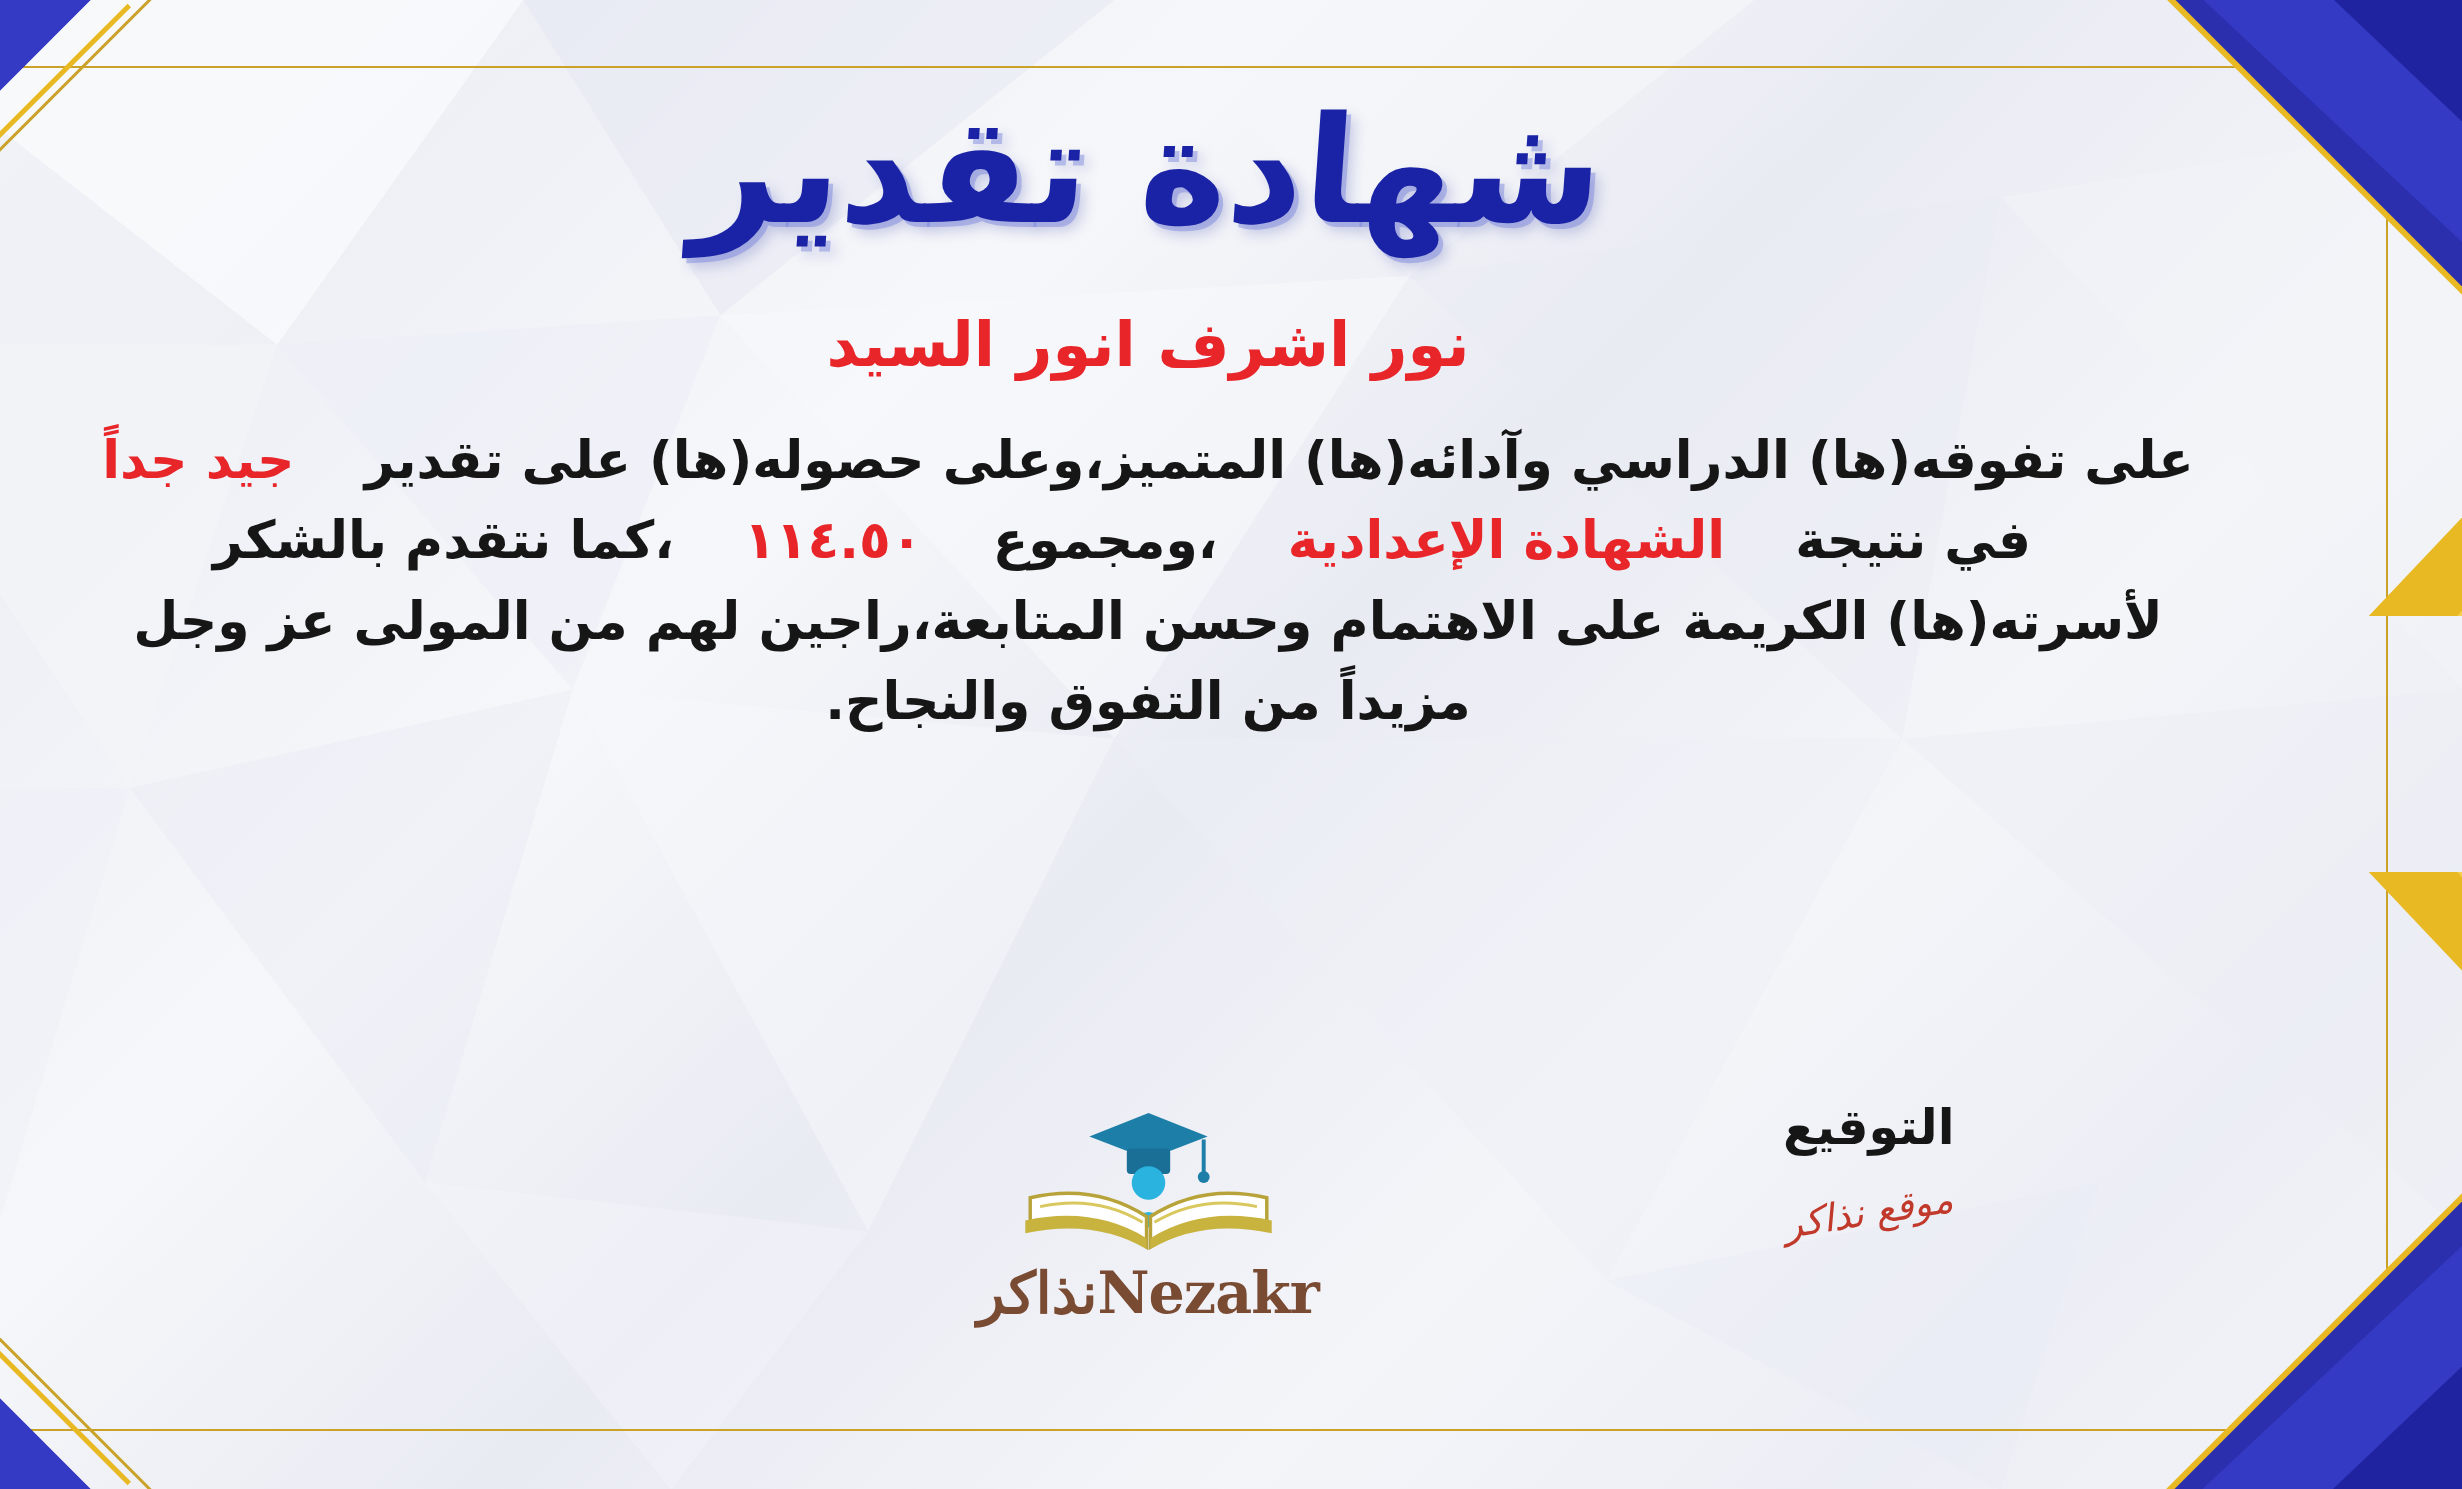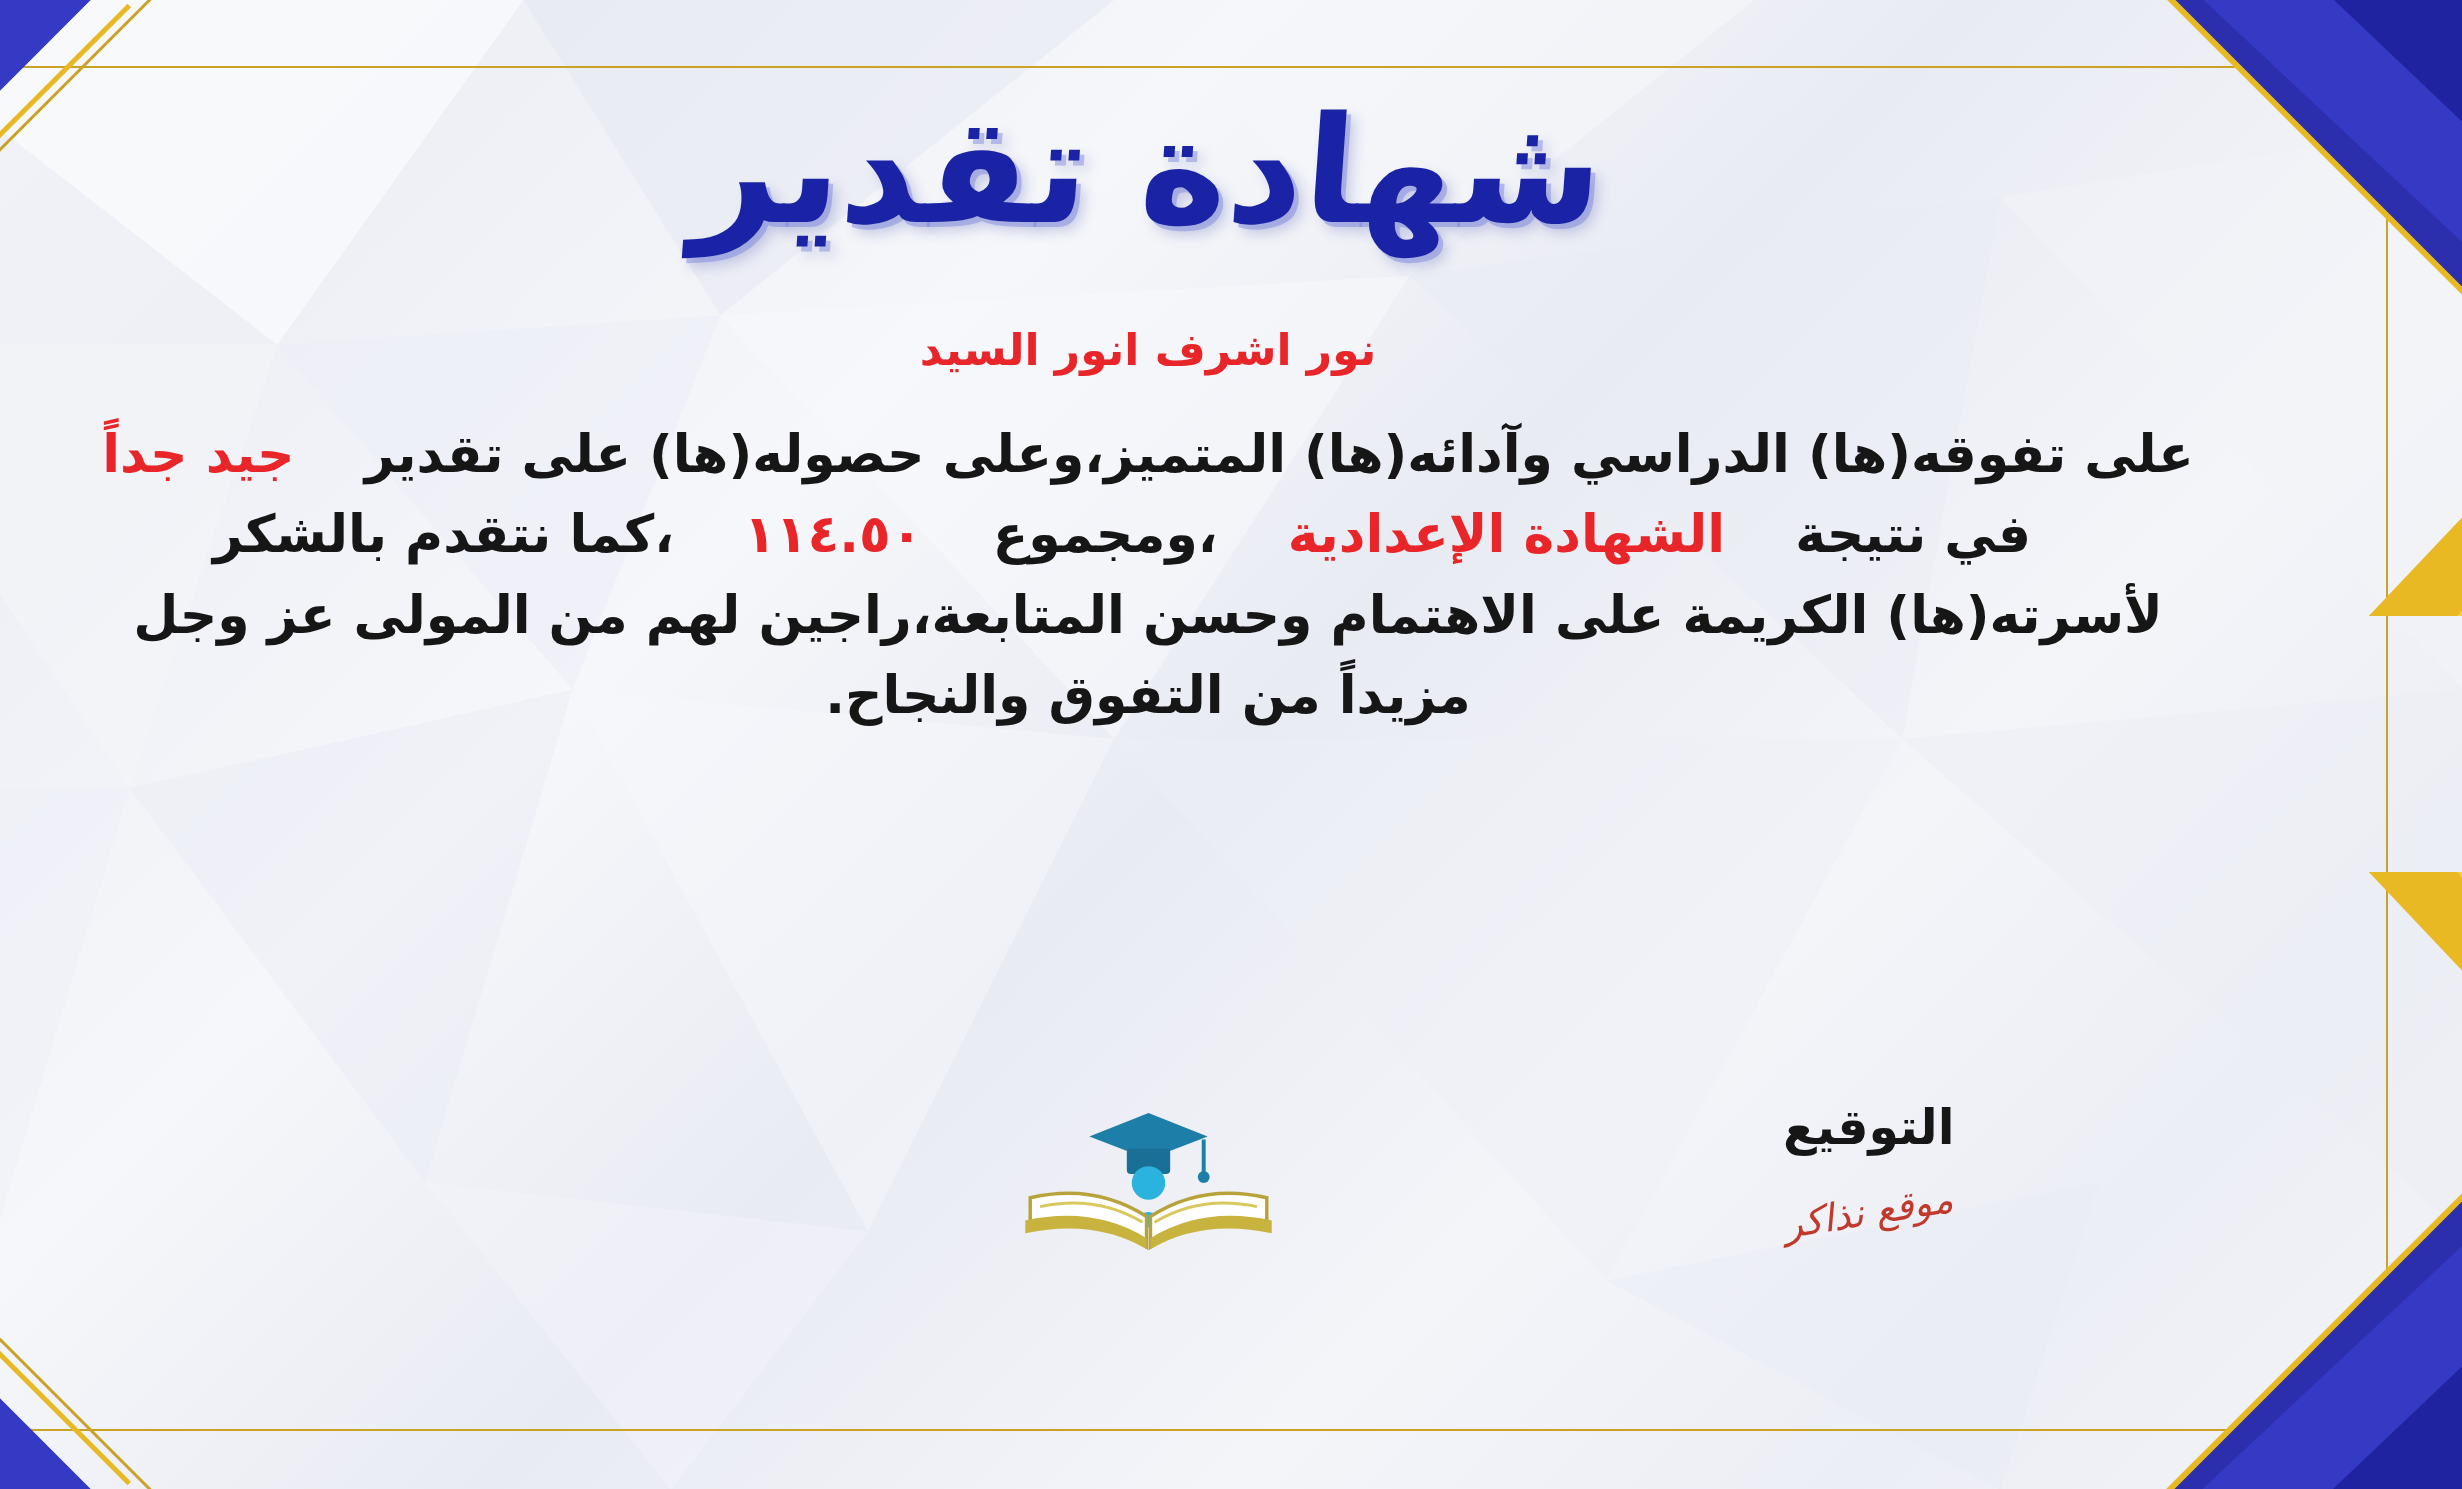--- a/index.html
+++ b/index.html
@@ -82,23 +82,23 @@
     color: #161616;
     font-size: 55px;
     font-weight: 700;
     margin-top: 84px;
     text-align: center;
     white-space: nowrap;
   }
 
   .student-name {
     color: #e8262a;
-    font-size: 44px;
-    font-weight: 700;
-    margin-top: 60px;
+    font-size: 62px;
+    font-weight: 700;
+    margin-top: 44px;
     text-align: center;
   }
 
   .body-text {
     color: #161616;
     font-size: 52px;
     font-weight: 700;
     line-height: 1.55;
     text-align: center;
     margin-top: 39px;
@@ -269,17 +269,20 @@
         <circle cx="280" cy="160" r="34" fill="#2bb3e0"></circle>
         <path d="M236 250 Q280 188 324 250 Z" fill="#2bb3e0"></path>
 
         <path d="M40 190 Q170 160 276 228 L276 290 Q170 222 40 252 Z" fill="#ffffff" stroke="#b8a33a" stroke-width="7"></path>
         <path d="M520 190 Q390 160 284 228 L284 290 Q390 222 520 252 Z" fill="#ffffff" stroke="#b8a33a" stroke-width="7"></path>
         <path d="M60 208 Q175 184 268 240" stroke="#d9c85e" stroke-width="6" fill="none"></path>
         <path d="M500 208 Q385 184 292 240" stroke="#d9c85e" stroke-width="6" fill="none"></path>
         <path d="M30 236 Q170 206 276 272 L276 294 Q170 232 30 262 Z" fill="#c9b33f"></path>
         <path d="M530 236 Q390 206 284 272 L284 294 Q390 232 530 262 Z" fill="#c9b33f"></path>
       </svg>
+      <div class="logo-word">
+        <span class="latin">Nezakr</span><span class="arab">نذاكر</span>
+      </div>
     </div>
   </div>
 
 </div>
 
 
 </body></html>

